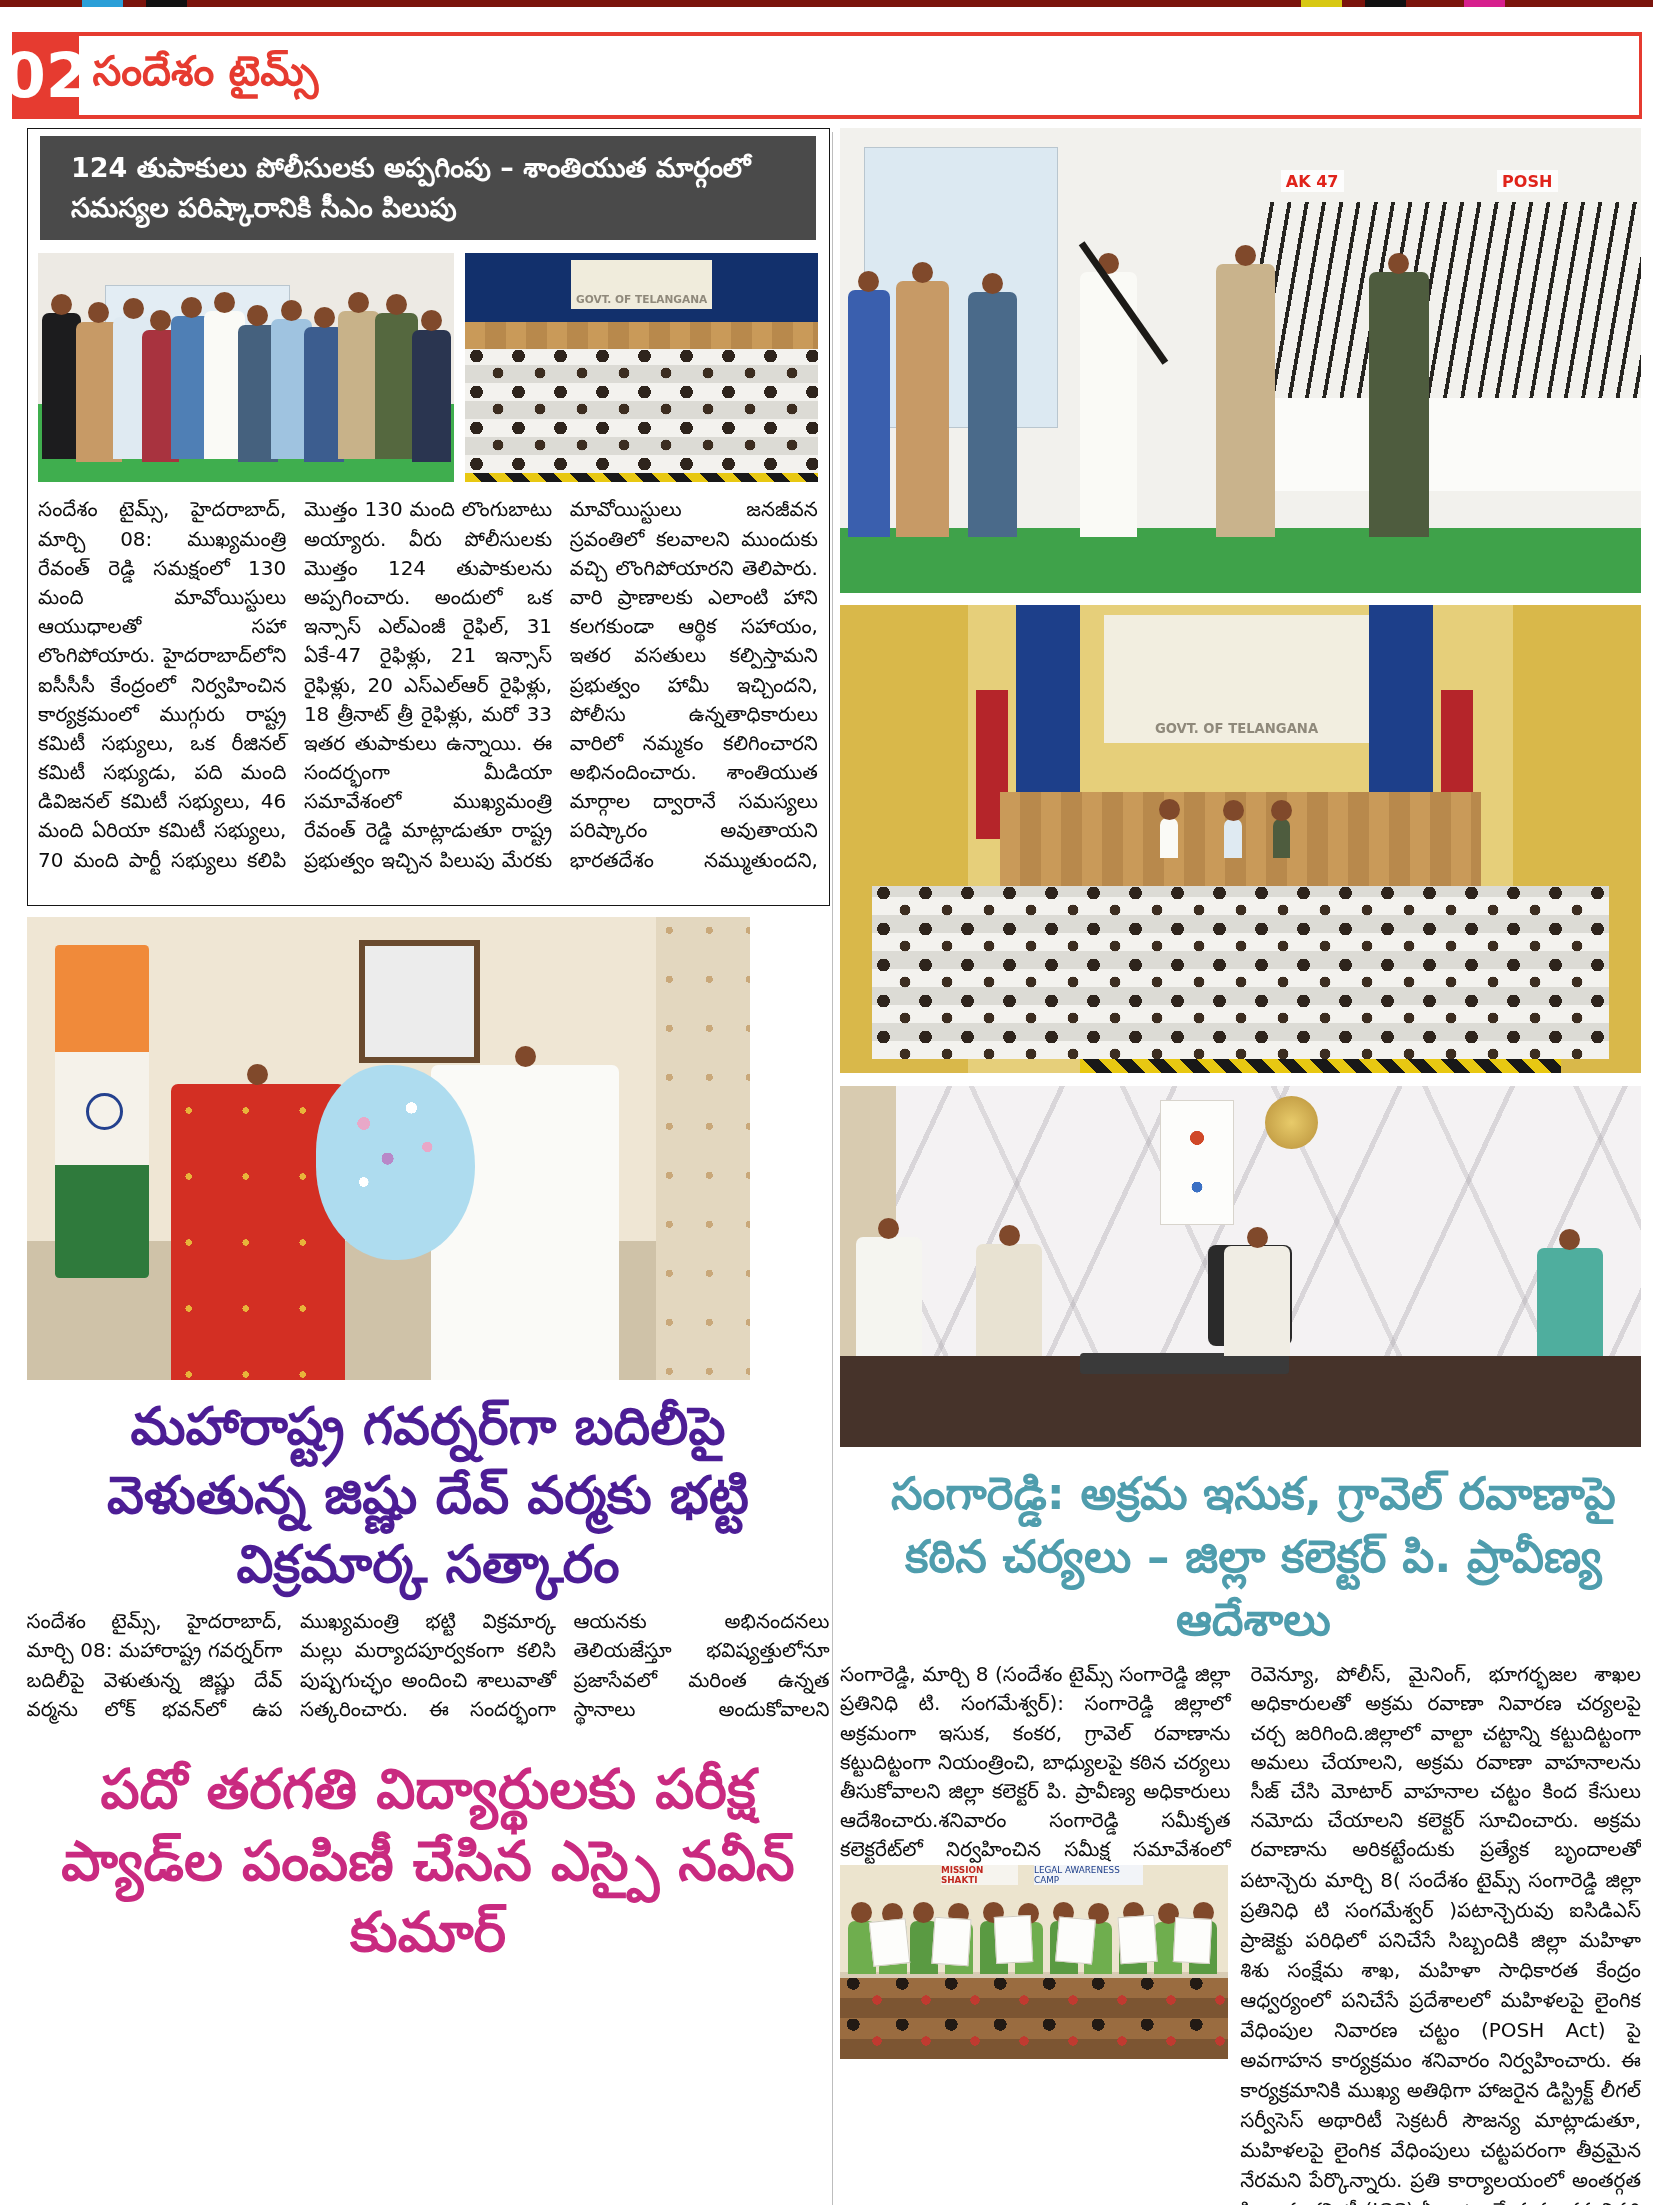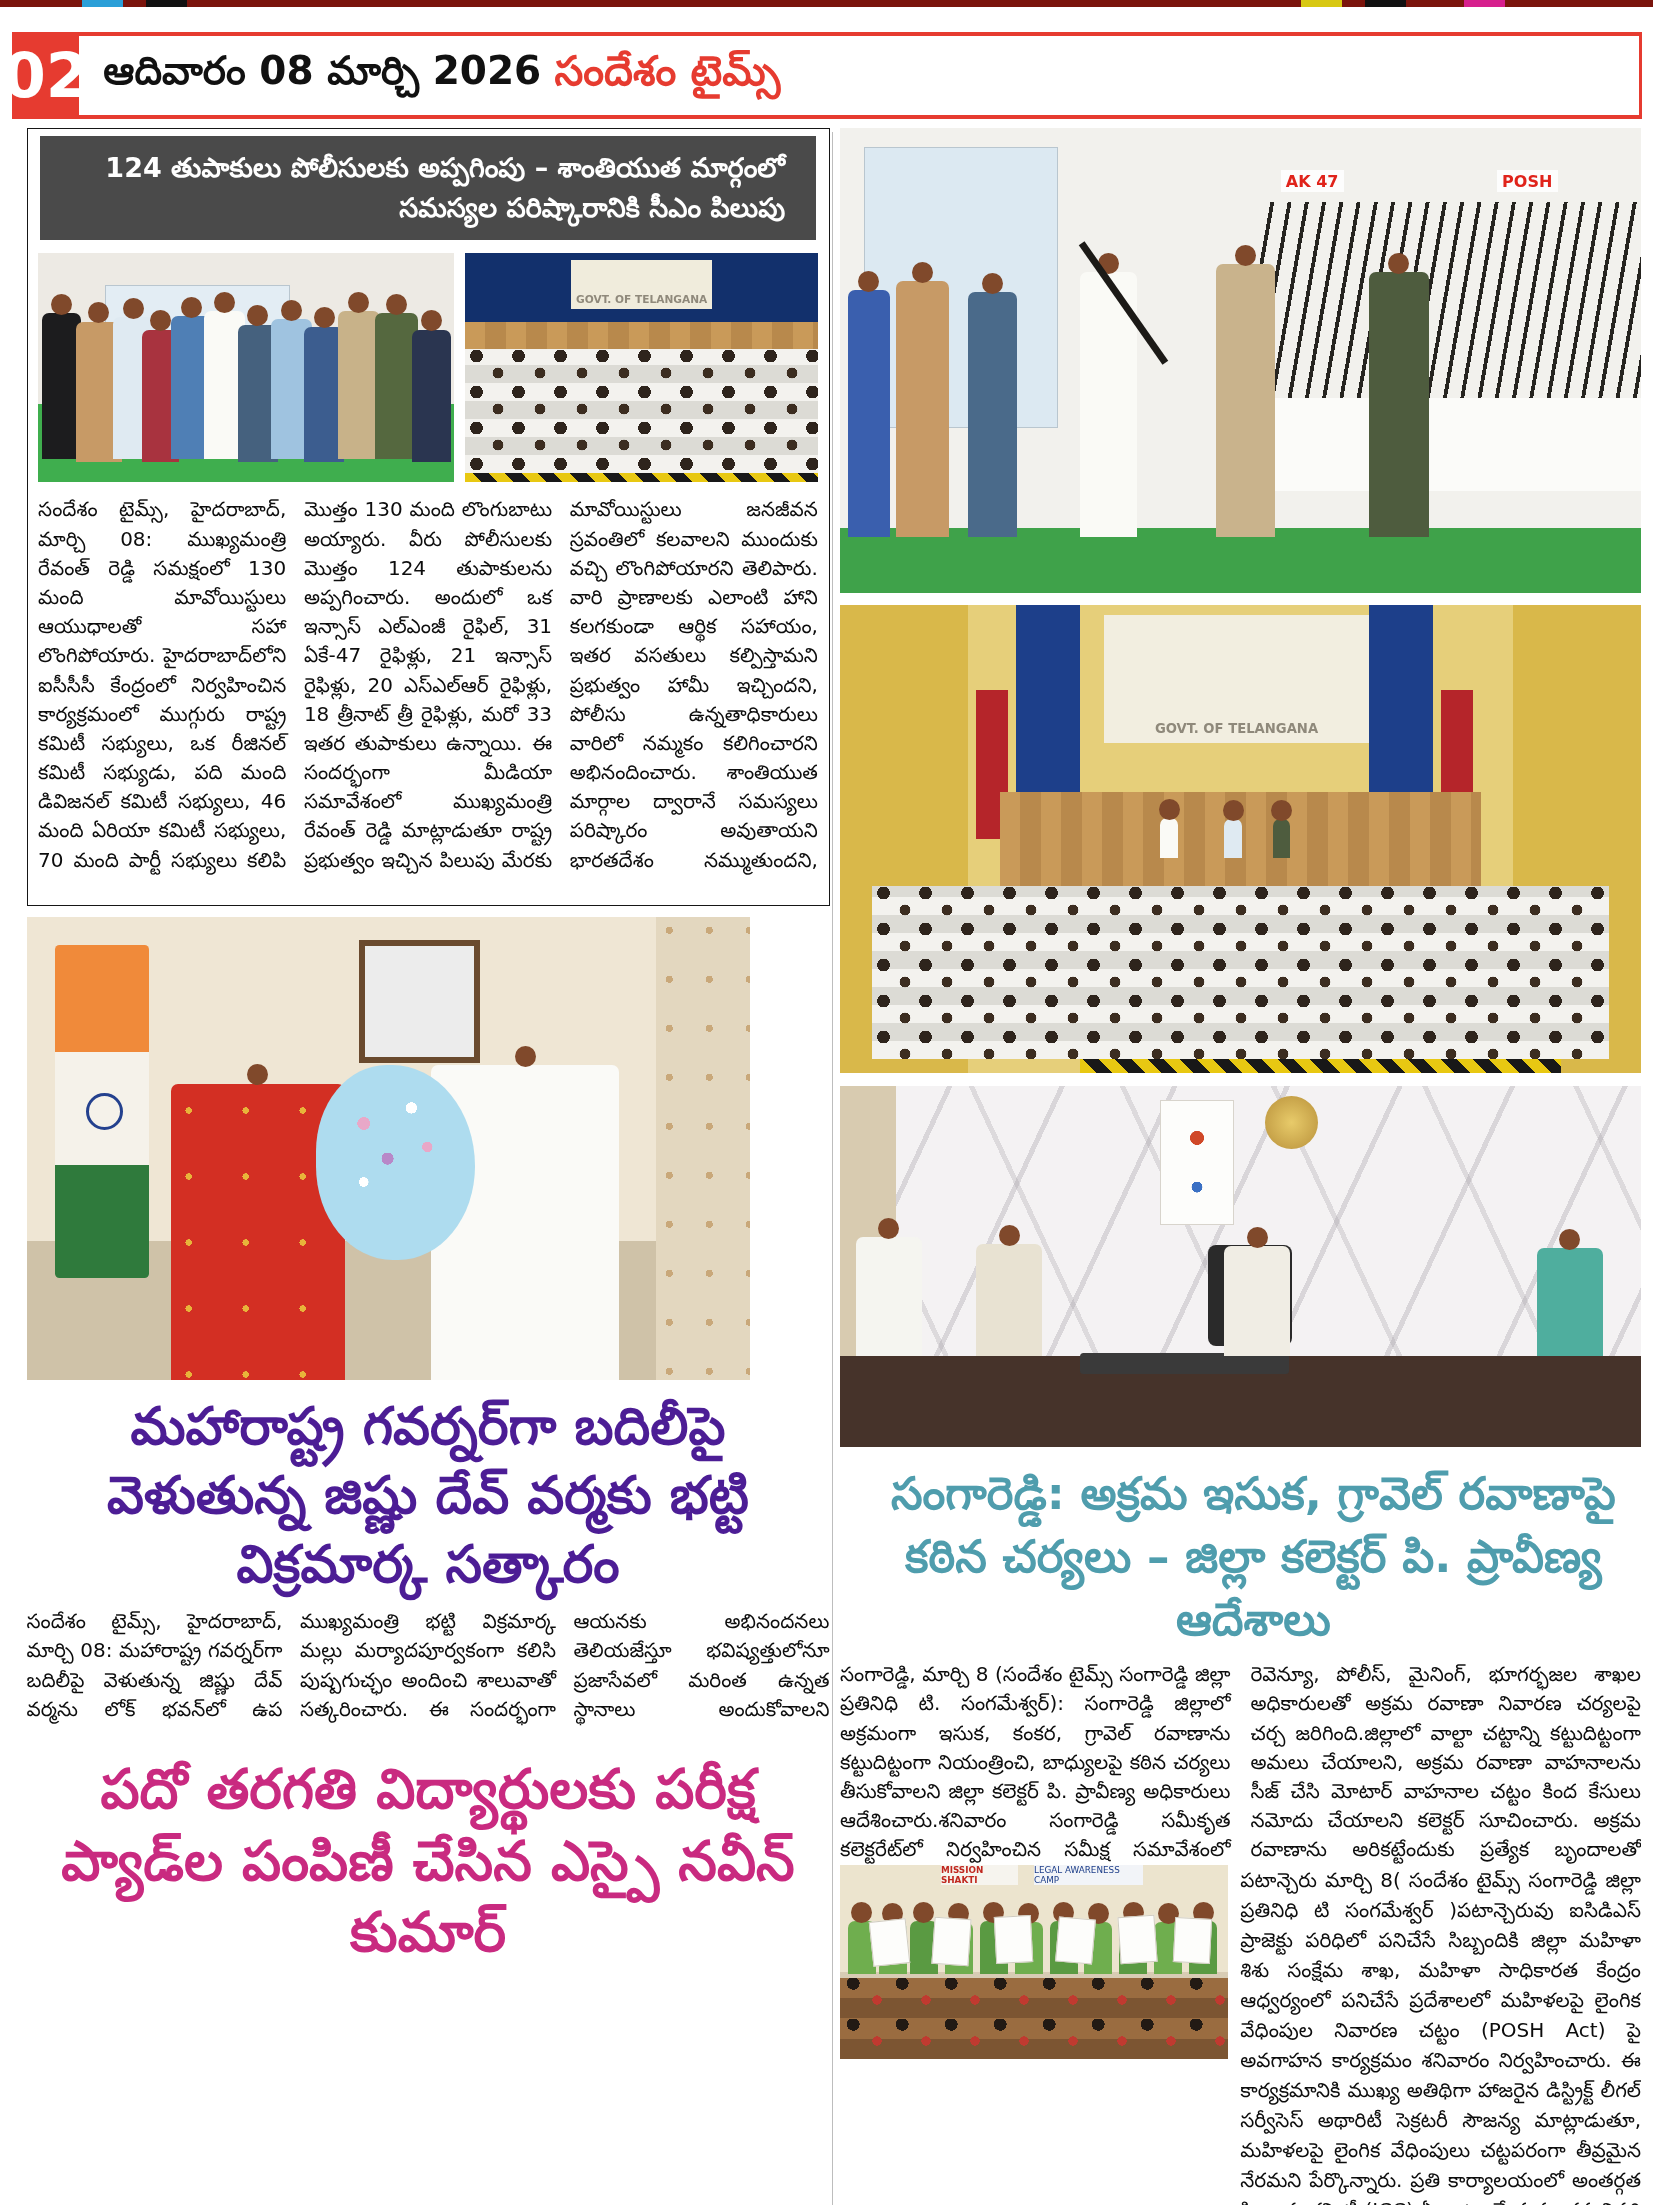--- a/index.html
+++ b/index.html
@@ -22,21 +22,21 @@
   .mtag{font-size:34px;font-weight:bold;color:#111;margin-left:auto;margin-right:190px;white-space:nowrap;}
 
   
   .col-left{position:absolute;left:26.5px;top:128px;width:803px;}
   .col-right{position:absolute;left:840px;top:128px;width:801px;}
   .vdivider{position:absolute;left:832px;top:132px;width:0.9px;height:2382px;background:#bdbdbd;}
 
   
   .a1box{border:1.8px solid #161616;padding:7px 10.6px 12.3px;background:#fff;}
   .a1head{font-size:56px;line-height:1.28;font-weight:bold;color:#e0231b;text-align:center;margin:5.3px 13.2px 12.3px;}
-  .a1sub{background:#4a4a4a;color:#fff;font-size:27px;line-height:1.5;font-weight:bold;text-align:right;
+  .a1sub{background:#4a4a4a;color:#fff;font-size:27px;line-height:1.5;font-weight:bold;text-align:left;
          padding:11.5px 31px;margin:0 1.8px 13.2px;}
   .a1photos{display:flex;gap:11.5px;height:229px;}
   .body-txt{font-size:20px;line-height:1.46;text-align:justify;color:#0d0d0d;}
   .a1body{margin-top:13.2px;height:397px;overflow:hidden;column-count:3;column-gap:17.6px;column-fill:auto;}
 
   
   .a2photo{margin-top:11.5px;width:723px;height:463px;}
   .a2head{font-size:52px;line-height:1.32;font-weight:bold;color:#4c1d95;text-align:center;margin:12.3px 17.6px 8.8px;}
   .a2body{height:132px;overflow:hidden;column-count:3;column-gap:17.6px;column-fill:auto;}
 
@@ -85,21 +85,20 @@
 
   <div class="topstrip"></div>
   <div class="chip" style="left:82px;background:#2a9fd8;"></div>
   <div class="chip" style="left:146px;background:#111;"></div>
   <div class="chip" style="left:1301px;background:#d8c812;"></div>
   <div class="chip" style="left:1365px;background:#111;"></div>
   <div class="chip" style="left:1464px;background:#d61f8d;"></div>
 
   <div class="masthead">
     <div class="pagenum">02</div>
-    <div class="mdate">ఆదివారం 08 మార్చి 2026</div>
     <div class="mbrand">సందేశం టైమ్స్</div>
   </div>
 
   <div class="vdivider"></div>
 
   <div class="col-left">
 
     <div class="a1box">
       <div class="a1sub">124 తుపాకులు పోలీసులకు అప్పగింపు – శాంతియుత మార్గంలో సమస్యల పరిష్కారానికి సీఎం పిలుపు</div>
       <div class="a1photos">

